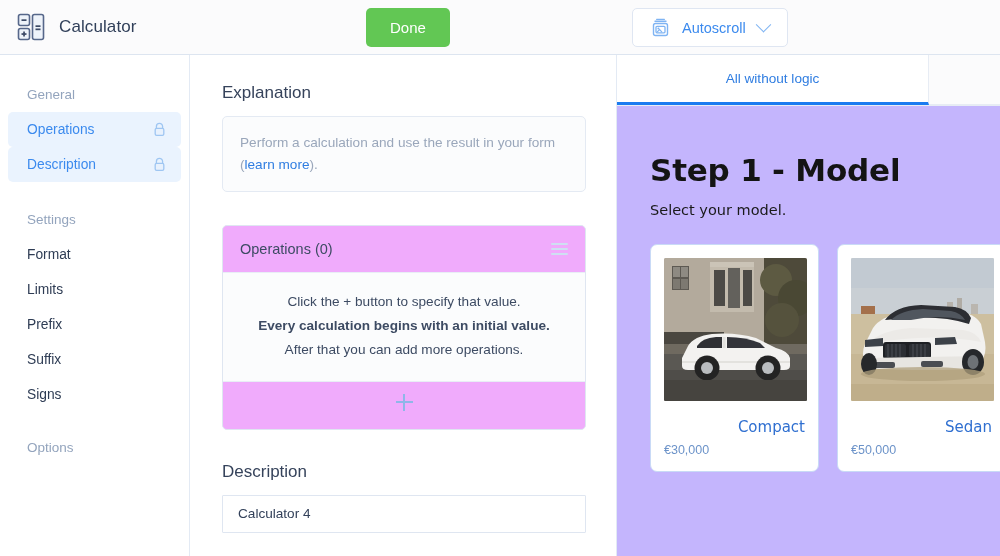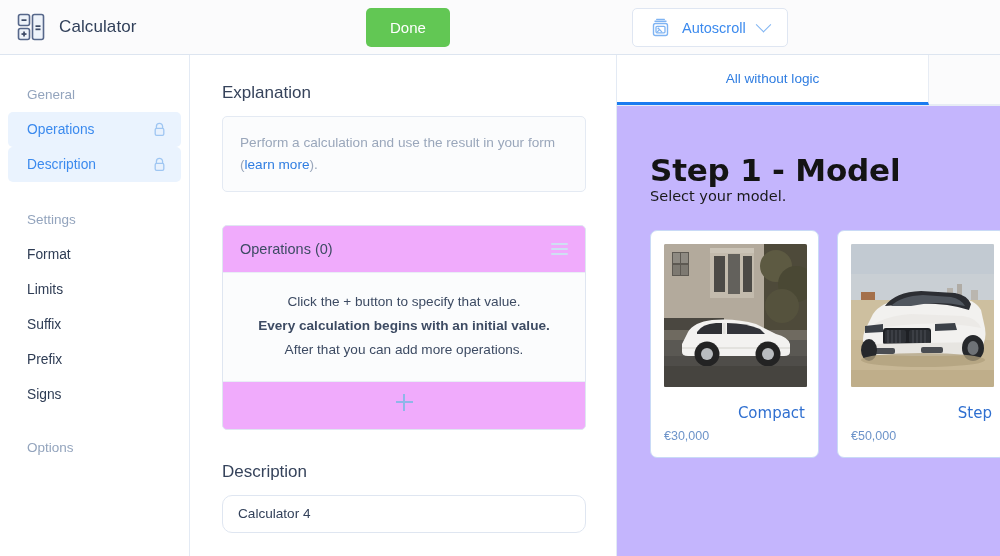--- a/index.html
+++ b/index.html
@@ -102,39 +102,39 @@
   .ops-line.bold { font-weight: bold; }
   .ops-add { text-align: center; padding: 12px 0 14px; cursor: pointer; }
   .plus { display:inline-block; position: relative; width: 17px; height: 17px; }
   .plus:before, .plus:after { content:""; position:absolute; background:#8fb6e8; }
   .plus:before { left: 7.3px; top: 0; width: 2px; height: 17px; }
   .plus:after  { top: 7.5px; left: 0; height: 2px; width: 17px; }
 
   .desc-title { margin-top: 32px; }
   .desc-input {
     width: 100%; height: 38px;
-    border: 1px solid #dfe6f1; border-radius: 10px;
+    border: 1px solid #dfe6f1; border-radius: 1px;
     padding: 0 15px; font-size: 13.6px; color: #33415a;
     font-family: "Liberation Sans", sans-serif; background:#fff;
   }
 
   
   .preview { flex: 1; position: relative; background: #c4b5fd; overflow: hidden; }
   .tabbar { height: 51px; display: flex; background: #fbfbfc; border-bottom: 1px solid #e7ecf4; }
   .tab {
     width: 312px; display: flex; align-items: center; justify-content: center;
     font-size: 13.6px; color: #2f7de1; background: #ffffff;
     border-right: 1px solid #e7ecf4; border-bottom: 3px solid #1a7bf0;
     cursor: pointer;
   }
   .tab-rest { flex: 1; background: #fbfbfc; border-bottom: 1px solid #e7ecf4; }
 
   .preview-body { padding: 46px 0 0 33px; }
   .step-title { font-size: 31px; font-weight: bold; color: #141414; font-family: "DejaVu Sans", sans-serif; letter-spacing: -.2px; }
-  .step-sub { font-size: 14.5px; color: #1a1a1a; font-family: "DejaVu Sans", sans-serif; }
+  .step-sub { font-size: 14.5px; color: #1a1a1a; margin-top: 14px; font-family: "DejaVu Sans", sans-serif; }
 
   .cards { display: flex; gap: 18px; margin-top: 26px; }
   .prod-card {
     width: 169px; border: 1px solid #c9daf6; border-radius: 7px;
     background: #fff; padding: 13px 13px 14px; cursor: pointer;
   }
   .prod-img { width: 143px; height: 143px; border-radius: 2px; overflow: hidden; position: relative; }
   .prod-name { text-align: right; font-size: 15px; color: #2f6fd0; margin-top: 17px; font-family: "DejaVu Sans", sans-serif; }
   .prod-price { text-align: left; font-size: 12.5px; color: #6c93c9; margin-top: 7px; font-family: Liberation Sans, sans-serif; }
 </style>
@@ -211,24 +211,24 @@
 
       <div class="side-group-label" style="padding-top:30px">Settings</div>
 
       <div class="side-item">
         <span>Format</span>
       </div>
       <div class="side-item">
         <span>Limits</span>
       </div>
       <div class="side-item">
+        <span>Prefix</span>
+      </div>
+      <div class="side-item">
         <span>Suffix</span>
-      </div>
-      <div class="side-item">
-        <span>Prefix</span>
       </div>
       <div class="side-item">
         <span>Signs</span>
       </div>
 
       <div class="side-group-label" style="padding-top:28px">Options</div>
     </div>
 
     <div class="middle">
 
@@ -372,21 +372,21 @@
                 <rect x="22" y="104" width="22" height="6" rx="2" fill="#4a4d52"></rect>
                 <rect x="70" y="103" width="22" height="6" rx="2" fill="#4a4d52"></rect>
 
                 <ellipse cx="122" cy="104" rx="11" ry="13" fill="#26282b"></ellipse>
                 <ellipse cx="122" cy="104" rx="5.5" ry="7" fill="#6e7276"></ellipse>
                 <ellipse cx="18" cy="106" rx="8" ry="11" fill="#26282b"></ellipse>
 
                 <ellipse cx="72" cy="116" rx="62" ry="7" fill="#b0a07e" opacity="0.75"></ellipse>
               </svg>
             </div>
-            <div class="prod-name">Step</div>
+            <div class="prod-name">Sedan</div>
             <div class="prod-price">€50,000</div>
           </div>
 
         </div>
       </div>
     </div>
   </div>
 </div>
 
 </body></html>

